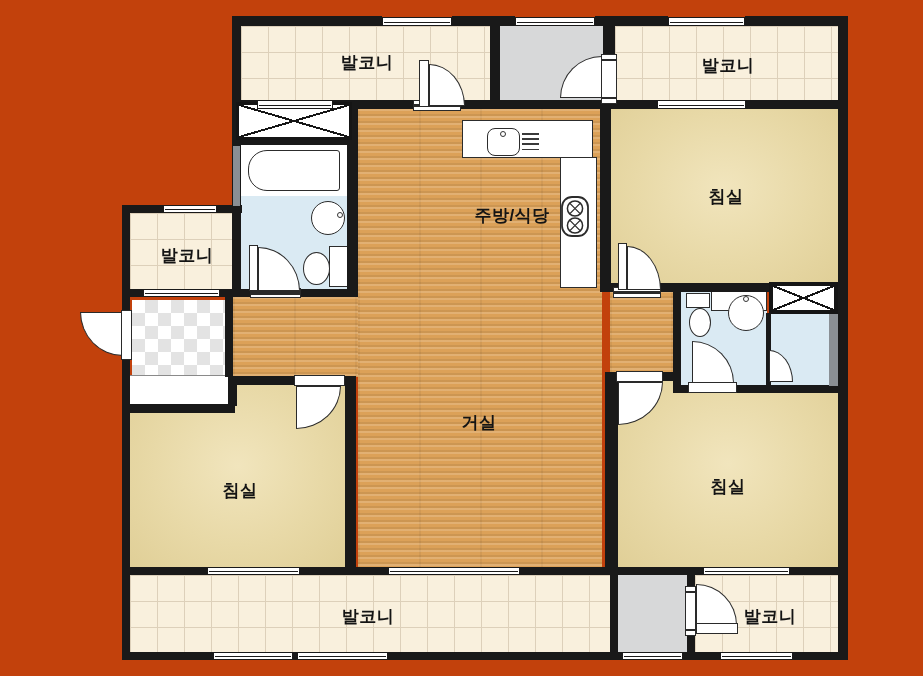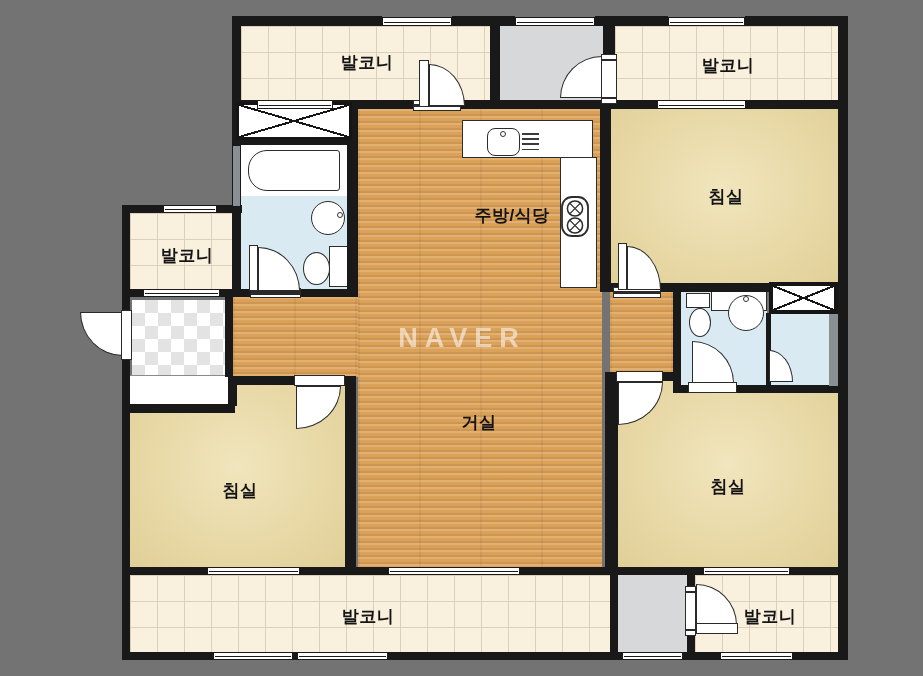--- a/index.html
+++ b/index.html
@@ -1,16 +1,16 @@
 <!DOCTYPE html>
 <html><head>
 <meta charset="utf-8">
 <style>
   html,body{margin:0;padding:0;background:#fff;}
-  #plan{position:relative;width:923px;height:676px;background:#737373;overflow:hidden;
+  #plan{position:relative;width:923px;height:676px;background:#c2410c;overflow:hidden;
         font-family:"Liberation Sans","DejaVu Sans",sans-serif;}
   .abs{position:absolute;}
   .w{position:absolute;background:#191919;}
   .win{position:absolute;background:#fff;border:1px solid #1a1a1a;box-sizing:border-box;}
   .win::after{content:"";position:absolute;left:1px;right:1px;top:50%;height:1px;background:#1a1a1a;}
   .disc{position:absolute;background:#fff;border:1.6px solid #2a2a2a;box-sizing:border-box;}
   .leaf{position:absolute;background:#fff;border:1.6px solid #2a2a2a;box-sizing:border-box;}
   .frame{position:absolute;background:#fff;border:1.6px solid #2a2a2a;box-sizing:border-box;}
   .frame::before,.frame::after{content:"";position:absolute;left:0;right:0;height:2px;background:#2a2a2a;}
   .frame::before{top:4px;} .frame::after{bottom:4px;}
@@ -204,15 +204,14 @@
   <div class="lbl" style="left:367px;top:62px;">발코니</div>
   <div class="lbl" style="left:728px;top:65px;">발코니</div>
   <div class="lbl" style="left:187px;top:255px;">발코니</div>
   <div class="lbl" style="left:368px;top:616px;">발코니</div>
   <div class="lbl" style="left:770px;top:616px;">발코니</div>
   <div class="lbl" style="left:726px;top:196px;">침실</div>
   <div class="lbl" style="left:240px;top:490px;">침실</div>
   <div class="lbl" style="left:728px;top:486px;">침실</div>
   <div class="lbl" style="left:512px;top:215px;">주방/식당</div>
   <div class="lbl" style="left:479px;top:422px;">거실</div>
-  <div class="wm" style="left:462px;top:338px;">NAVER</div>
 
 </div>
 
 </body></html>

